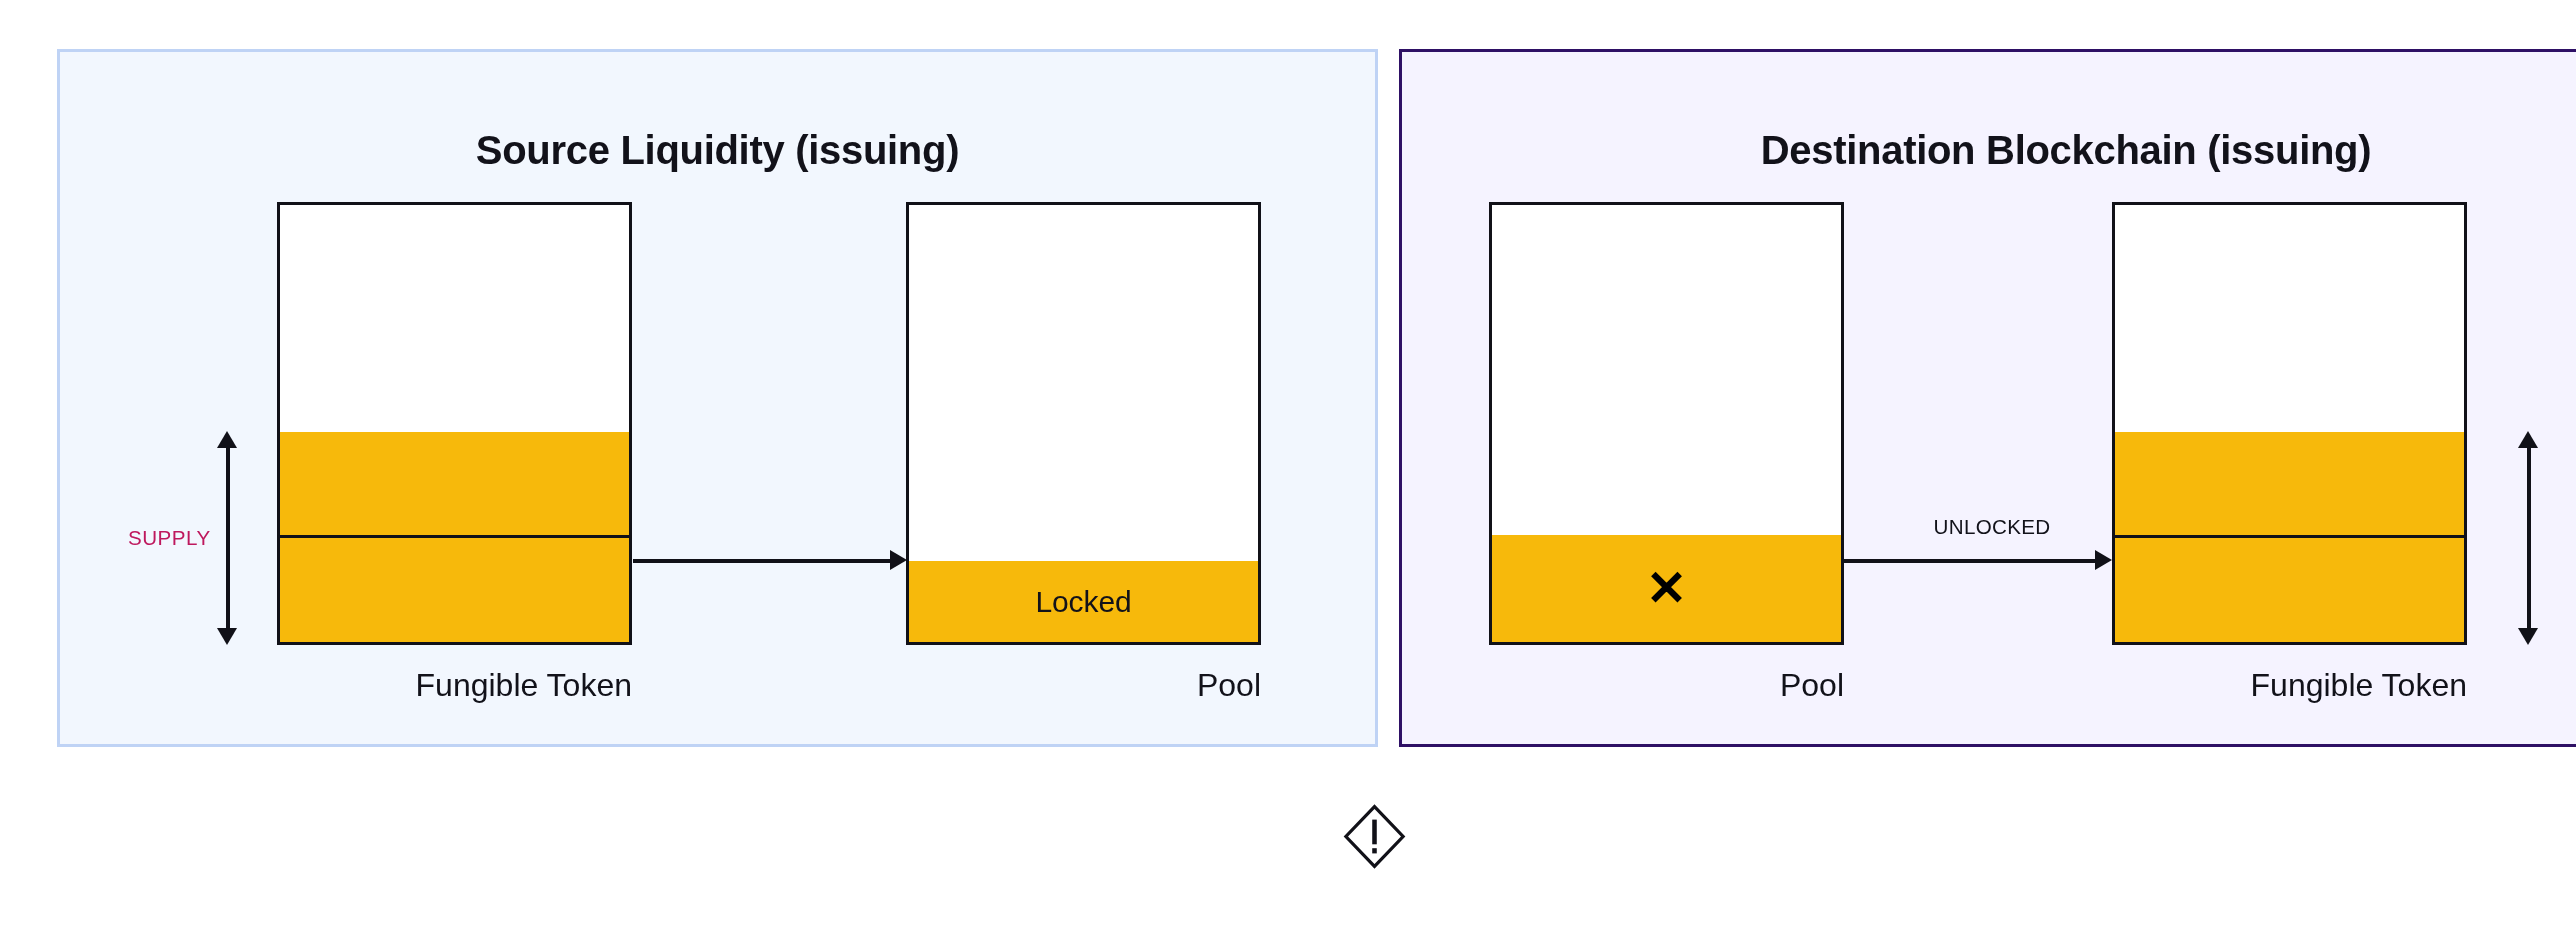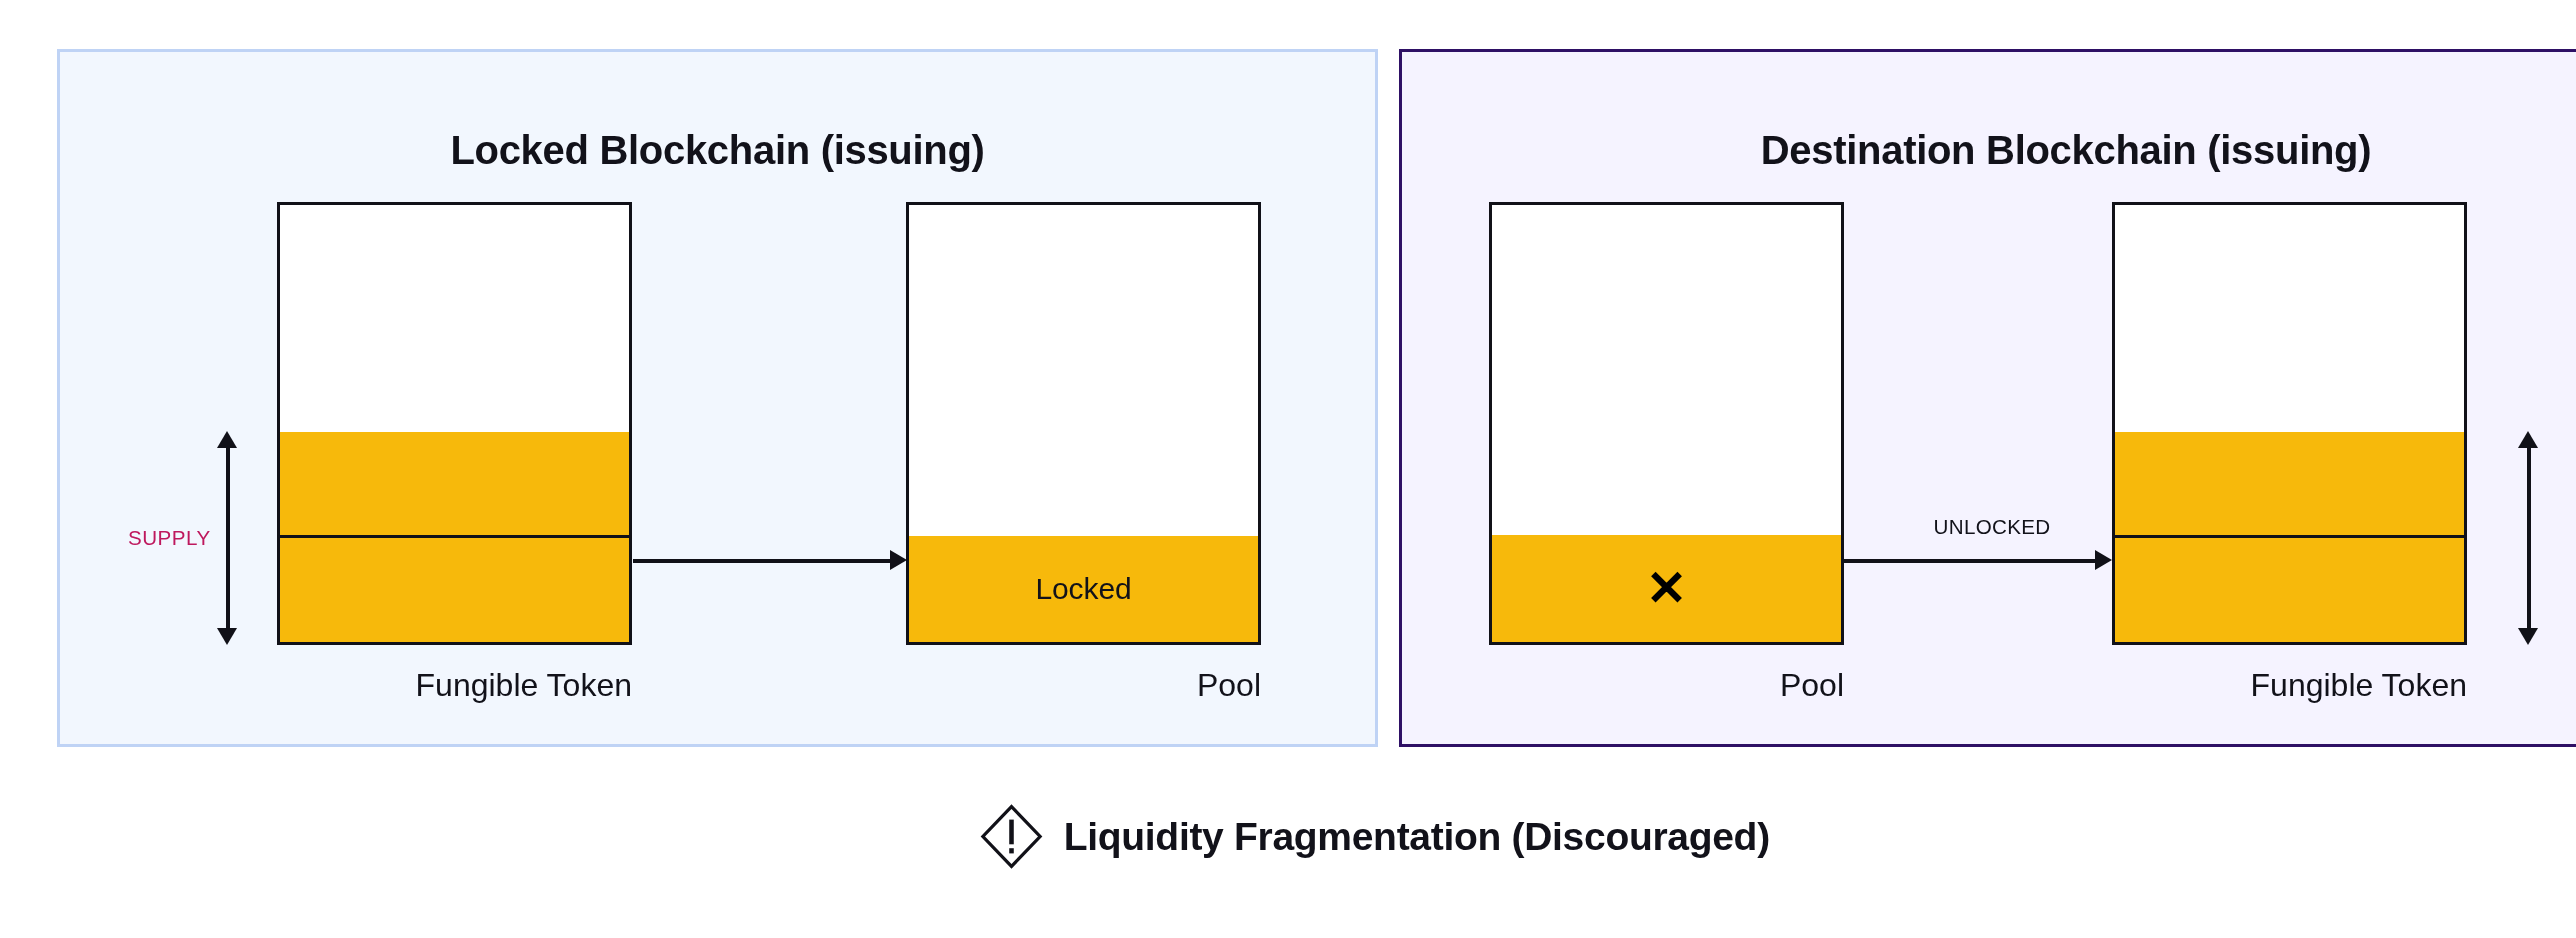--- a/index.html
+++ b/index.html
@@ -118,35 +118,35 @@
     font-size: 39px; font-weight: 700; color: #12121a;
     letter-spacing: -0.3px; white-space: nowrap;
   }
 </style>
 </head>
 <body>
 
 <div id="stage">
 
   <div class="panel panel-source">
-    <div class="panel-title">Locked Blockchain (issuing)</div>
+    <div class="panel-title">Source Liquidity (issuing)</div>
   </div>
 
   <div class="bar bar-src-token">
     <div class="seg" style="height:103px;">
       <span class="seg-label"></span>
     </div>
     <div class="seg divided" style="height:107px;">
       <span class="seg-label"></span>
     </div>
   </div>
   <div class="bar-caption cap-src-token">Fungible Token</div>
 
   <div class="bar bar-src-pool">
-    <div class="seg" style="height:106px;">
+    <div class="seg" style="height:81px;">
       <span class="seg-label">Locked</span>
     </div>
   </div>
   <div class="bar-caption cap-src-pool">Pool</div>
 
   <div class="supply-line supply-src"></div>
   <div class="supply-text supply-text-src">SUPPLY</div>
 
   <div class="xfer-arrow arrow-src"></div>
 
@@ -177,17 +177,16 @@
   <div class="supply-line supply-dst"></div>
 
   <div class="footer">
     <span class="warn-icon-wrap">
       <svg class="warn-icon" viewBox="0 0 100 100" aria-hidden="true">
         <polygon points="50,4 94,50 50,96 6,50" fill="none" stroke="#111118" stroke-width="5"></polygon>
         <rect x="46.5" y="24" width="7" height="38" fill="#111118"></rect>
         <rect x="46.5" y="68" width="7" height="8" fill="#111118"></rect>
       </svg>
     </span>
-    <span class="footer-text">Liquidity Fragmentation (Discouraged)</span>
   </div>
 
 </div>
 
 
 </body></html>

